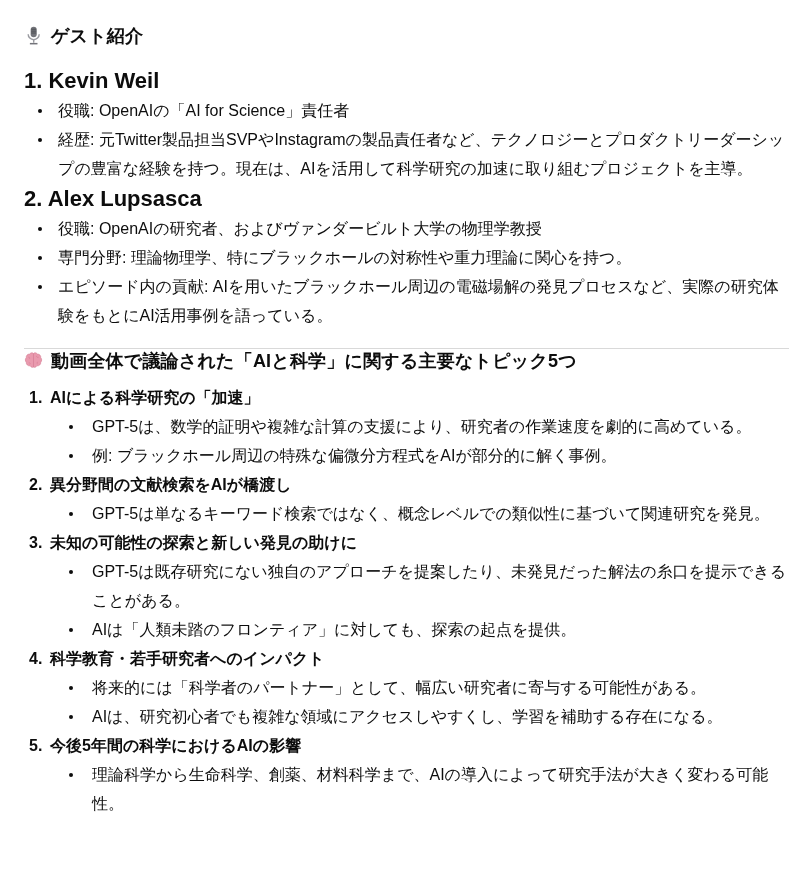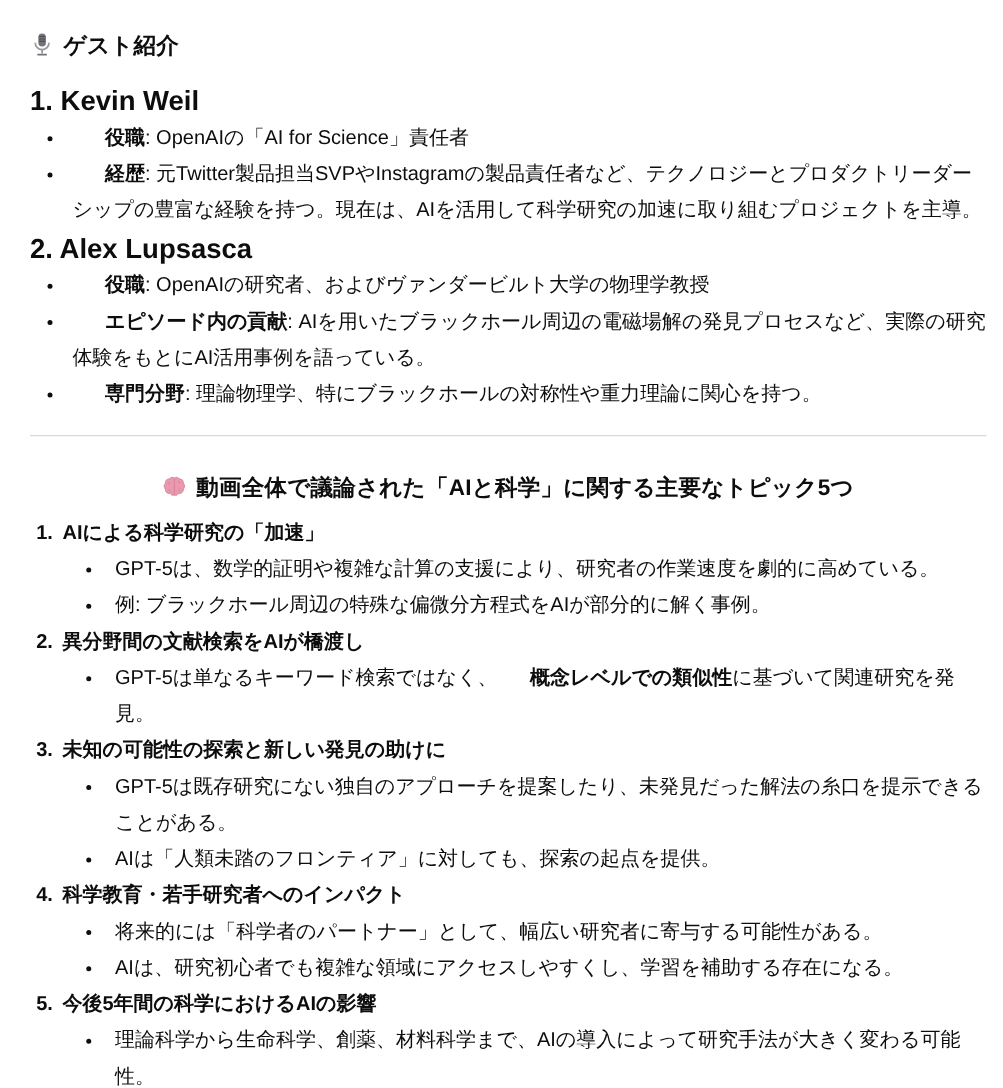--- a/index.html
+++ b/index.html
@@ -6,33 +6,33 @@
   body{
     width:802px;height:870px;overflow:hidden;background:#ffffff;
     color:#0d0d0d;
     font-family:"Liberation Sans","DejaVu Sans",sans-serif;
     font-size:16px;
     -webkit-font-smoothing:antialiased;
   }
   .doc{padding:24px 13px 0 24px;}
   h3.sec{font-size:18px;font-weight:700;line-height:24px;margin:0;letter-spacing:.2px;}
   .sec-icon{display:inline-block;width:19px;height:19px;vertical-align:-3px;margin-right:8px;}
-  strong{font-weight:700;margin-left:26px;}
+  strong{font-weight:400;}
 
   
   .person{font-weight:700;font-size:22px;line-height:25px;margin:20px 0 0;}
   .person.second{margin-top:3px;}
   ul.props{list-style:none;margin:3px 0 0;padding:0;}
   ul.props>li{position:relative;padding-left:34px;line-height:29px;}
   ul.props>li::before{content:"";position:absolute;left:14px;top:13px;width:4px;height:4px;border-radius:50%;background:#0d0d0d;}
 
   hr.divider{border:0;border-top:1px solid #d9d9d9;margin:18px 0 0;}
 
   
-  h3.sec.topics{margin-top:29px;text-align:center;}
+  h3.sec.topics{}
   ol.topics{list-style:none;margin:10px 0 0;padding:0;}
   .topic-title{position:relative;padding-left:26px;line-height:29px;font-weight:700;}
   .topic-num{position:absolute;left:5px;font-weight:700;}
   ul.subs{list-style:none;margin:0;padding:0;}
   ul.subs>li{position:relative;padding-left:68px;line-height:29px;}
   ul.subs>li::before{content:"";position:absolute;left:45px;top:13px;width:4px;height:4px;border-radius:50%;background:#0d0d0d;}
 </style>
 </head>
 <body>
 
@@ -54,22 +54,22 @@
 
   <p class="person">1. Kevin Weil</p>
   <ul class="props">
     <li><strong>役職</strong><span>: OpenAIの「AI for Science」責任者</span></li>
     <li><strong>経歴</strong><span>: 元Twitter製品担当SVPやInstagramの製品責任者など、テクノロジーとプロダクトリーダーシップの豊富な経験を持つ。現在は、AIを活用して科学研究の加速に取り組むプロジェクトを主導。</span></li>
   </ul>
 
   <p class="person second">2. Alex Lupsasca</p>
   <ul class="props">
     <li><strong>役職</strong><span>: OpenAIの研究者、およびヴァンダービルト大学の物理学教授</span></li>
+    <li><strong>専門分野</strong><span>: 理論物理学、特にブラックホールの対称性や重力理論に関心を持つ。</span></li>
     <li><strong>エピソード内の貢献</strong><span>: AIを用いたブラックホール周辺の電磁場解の発見プロセスなど、実際の研究体験をもとにAI活用事例を語っている。</span></li>
-    <li><strong>専門分野</strong><span>: 理論物理学、特にブラックホールの対称性や重力理論に関心を持つ。</span></li>
   </ul>
 
   <hr class="divider">
 
   <h3 class="sec topics">
     <span class="sec-icon">
       <svg viewBox="0 0 20 20" width="19" height="19" aria-hidden="true">
         <path d="M6 3.2 C3.6 3.2 2.1 5 2.4 7 C1.1 8.1 1.1 10.6 2.4 11.8 C2.1 14 4.1 16 6.5 15.6 C7.4 17.1 9 17.6 10 16.9 C11 17.6 12.6 17.1 13.5 15.6 C15.9 16 17.9 14 17.6 11.8 C18.9 10.6 18.9 8.1 17.6 7 C17.9 5 16.4 3.2 14 3.2 C13 1.8 11 1.5 10 2.6 C9 1.5 7 1.8 6 3.2 Z" fill="#e99aae" stroke="#d67f96" stroke-width="0.7"></path>
         <path d="M10 2.6 L10 16.9" stroke="#d67f96" stroke-width="0.8" fill="none"></path>
         <path d="M4.5 6.5 C6 6 6.5 7.5 5.5 8.5 M13.5 5 C12.5 6.5 14.5 7 15.5 6.5 M5 12.5 C6.5 12 7 13.5 6 14.2 M14.8 11.5 C13.4 11.8 13.4 13.4 14.4 13.8" stroke="#d67f96" stroke-width="0.7" fill="none"></path>

